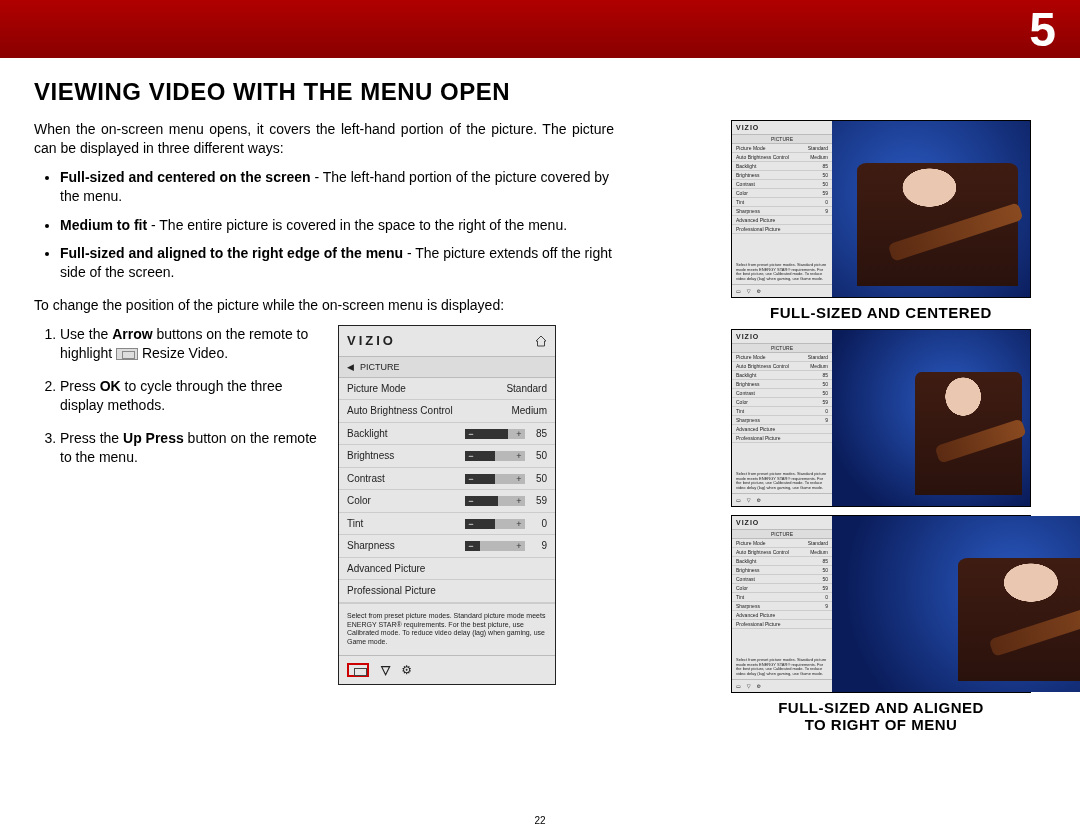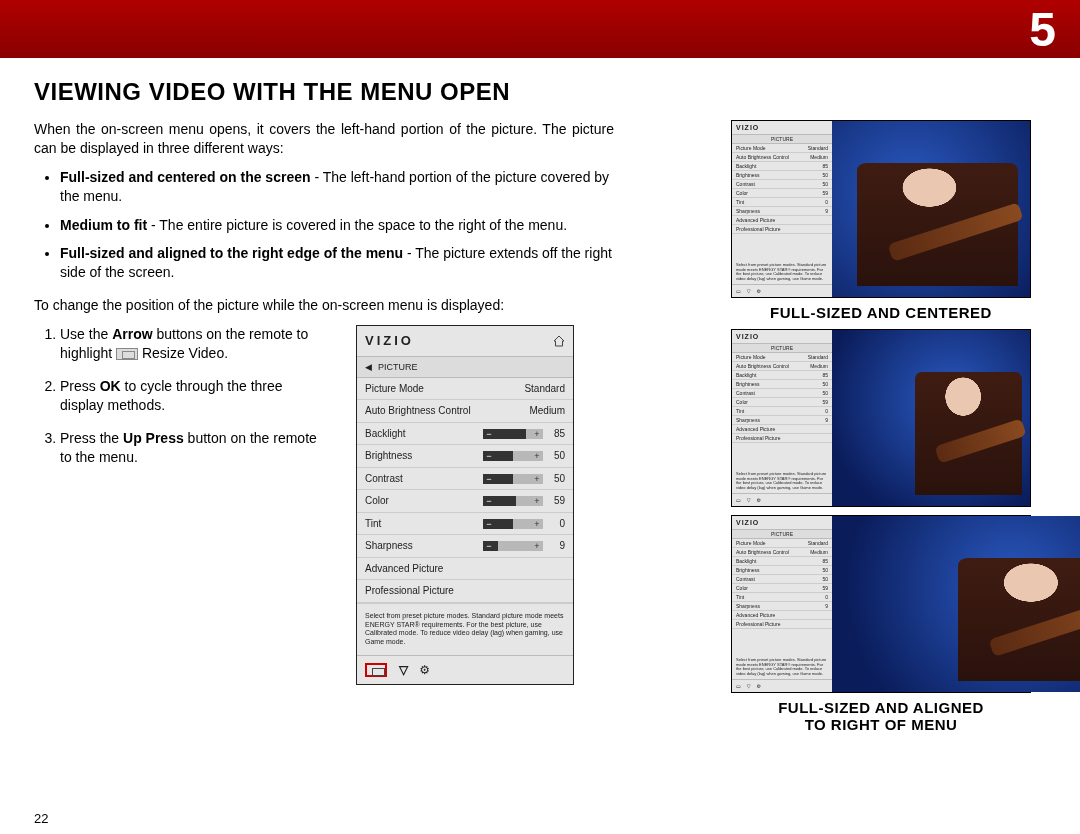--- a/index.html
+++ b/index.html
@@ -10,21 +10,21 @@
   .redbar .num { position: absolute; right: 24px; top: 2px; font-size: 48px; font-weight: 700; }
   .content { position: absolute; top: 78px; left: 34px; right: 34px; bottom: 0; }
 
   h1.title { font-weight: 800; font-size: 24px; letter-spacing: .5px; margin-bottom: 14px; }
   .left-col { width: 580px; float: left; font-size: 14px; line-height: 1.35; }
   .left-col p { margin-bottom: 10px; text-align: justify; }
   .bullets { margin: 6px 0 14px 26px; }
   .bullets li { margin-bottom: 10px; line-height: 1.35; }
   .bullets li b { font-weight: 700; }
 
-  .steps-wrap { display: flex; gap: 32px; }
+  .steps-wrap { display: flex; gap: 14px; }
   ol.steps { width: 290px; padding-left: 26px; }
   ol.steps li { margin-bottom: 14px; line-height: 1.35; }
   .inline-icon { display: inline-block; width: 22px; height: 12px; border: 1px solid #888;
                  vertical-align: middle; background: #ddd; position: relative; }
   .inline-icon::before { content: ""; position: absolute; top: 2px; left: 5px; width: 11px; height: 6px; border: 1px solid #888; }
 
   
   .osd { width: 218px; border: 1px solid #222; background: #e6e6e6; font-size: 10px; color: #222; }
   .osd-top { display: flex; align-items: center; justify-content: space-between; padding: 6px 8px; }
   .osd-top .brand { font-weight: 700; letter-spacing: 3px; font-size: 13px; }
@@ -65,21 +65,21 @@
     background: linear-gradient(90deg,#5a2a12,#8a4a20); transform: rotate(-18deg); border-radius: 6px; }
   .thumb.mode-centered { position: relative; }
   .thumb.mode-centered .mini-osd { position: relative; z-index: 2; }
   .thumb.mode-centered .video { position: absolute; inset: 0; }
   .thumb.mode-fit .video { flex: 1; }
   .thumb.mode-right { position: relative; }
   .thumb.mode-right .mini-osd { position: relative; z-index: 2; }
   .thumb.mode-right .video { position: absolute; left: 100px; top: 0; bottom: 0; width: 300px; }
   .thumb-caption { text-align: center; font-weight: 800; font-size: 15px; letter-spacing: .5px; margin-top: 6px; }
 
-  .pagenum { position: absolute; bottom: 8px; left: 0; right: 0; font-size: 13px; }
+  .pagenum { position: absolute; bottom: 8px; left: 0; right: 0; text-align: center; font-size: 10px; }
 </style>
 </head>
 <body>
 
 <div class="page">
   <div class="redbar">
     <span class="num">5</span>
   </div>
 
   <div class="content">

